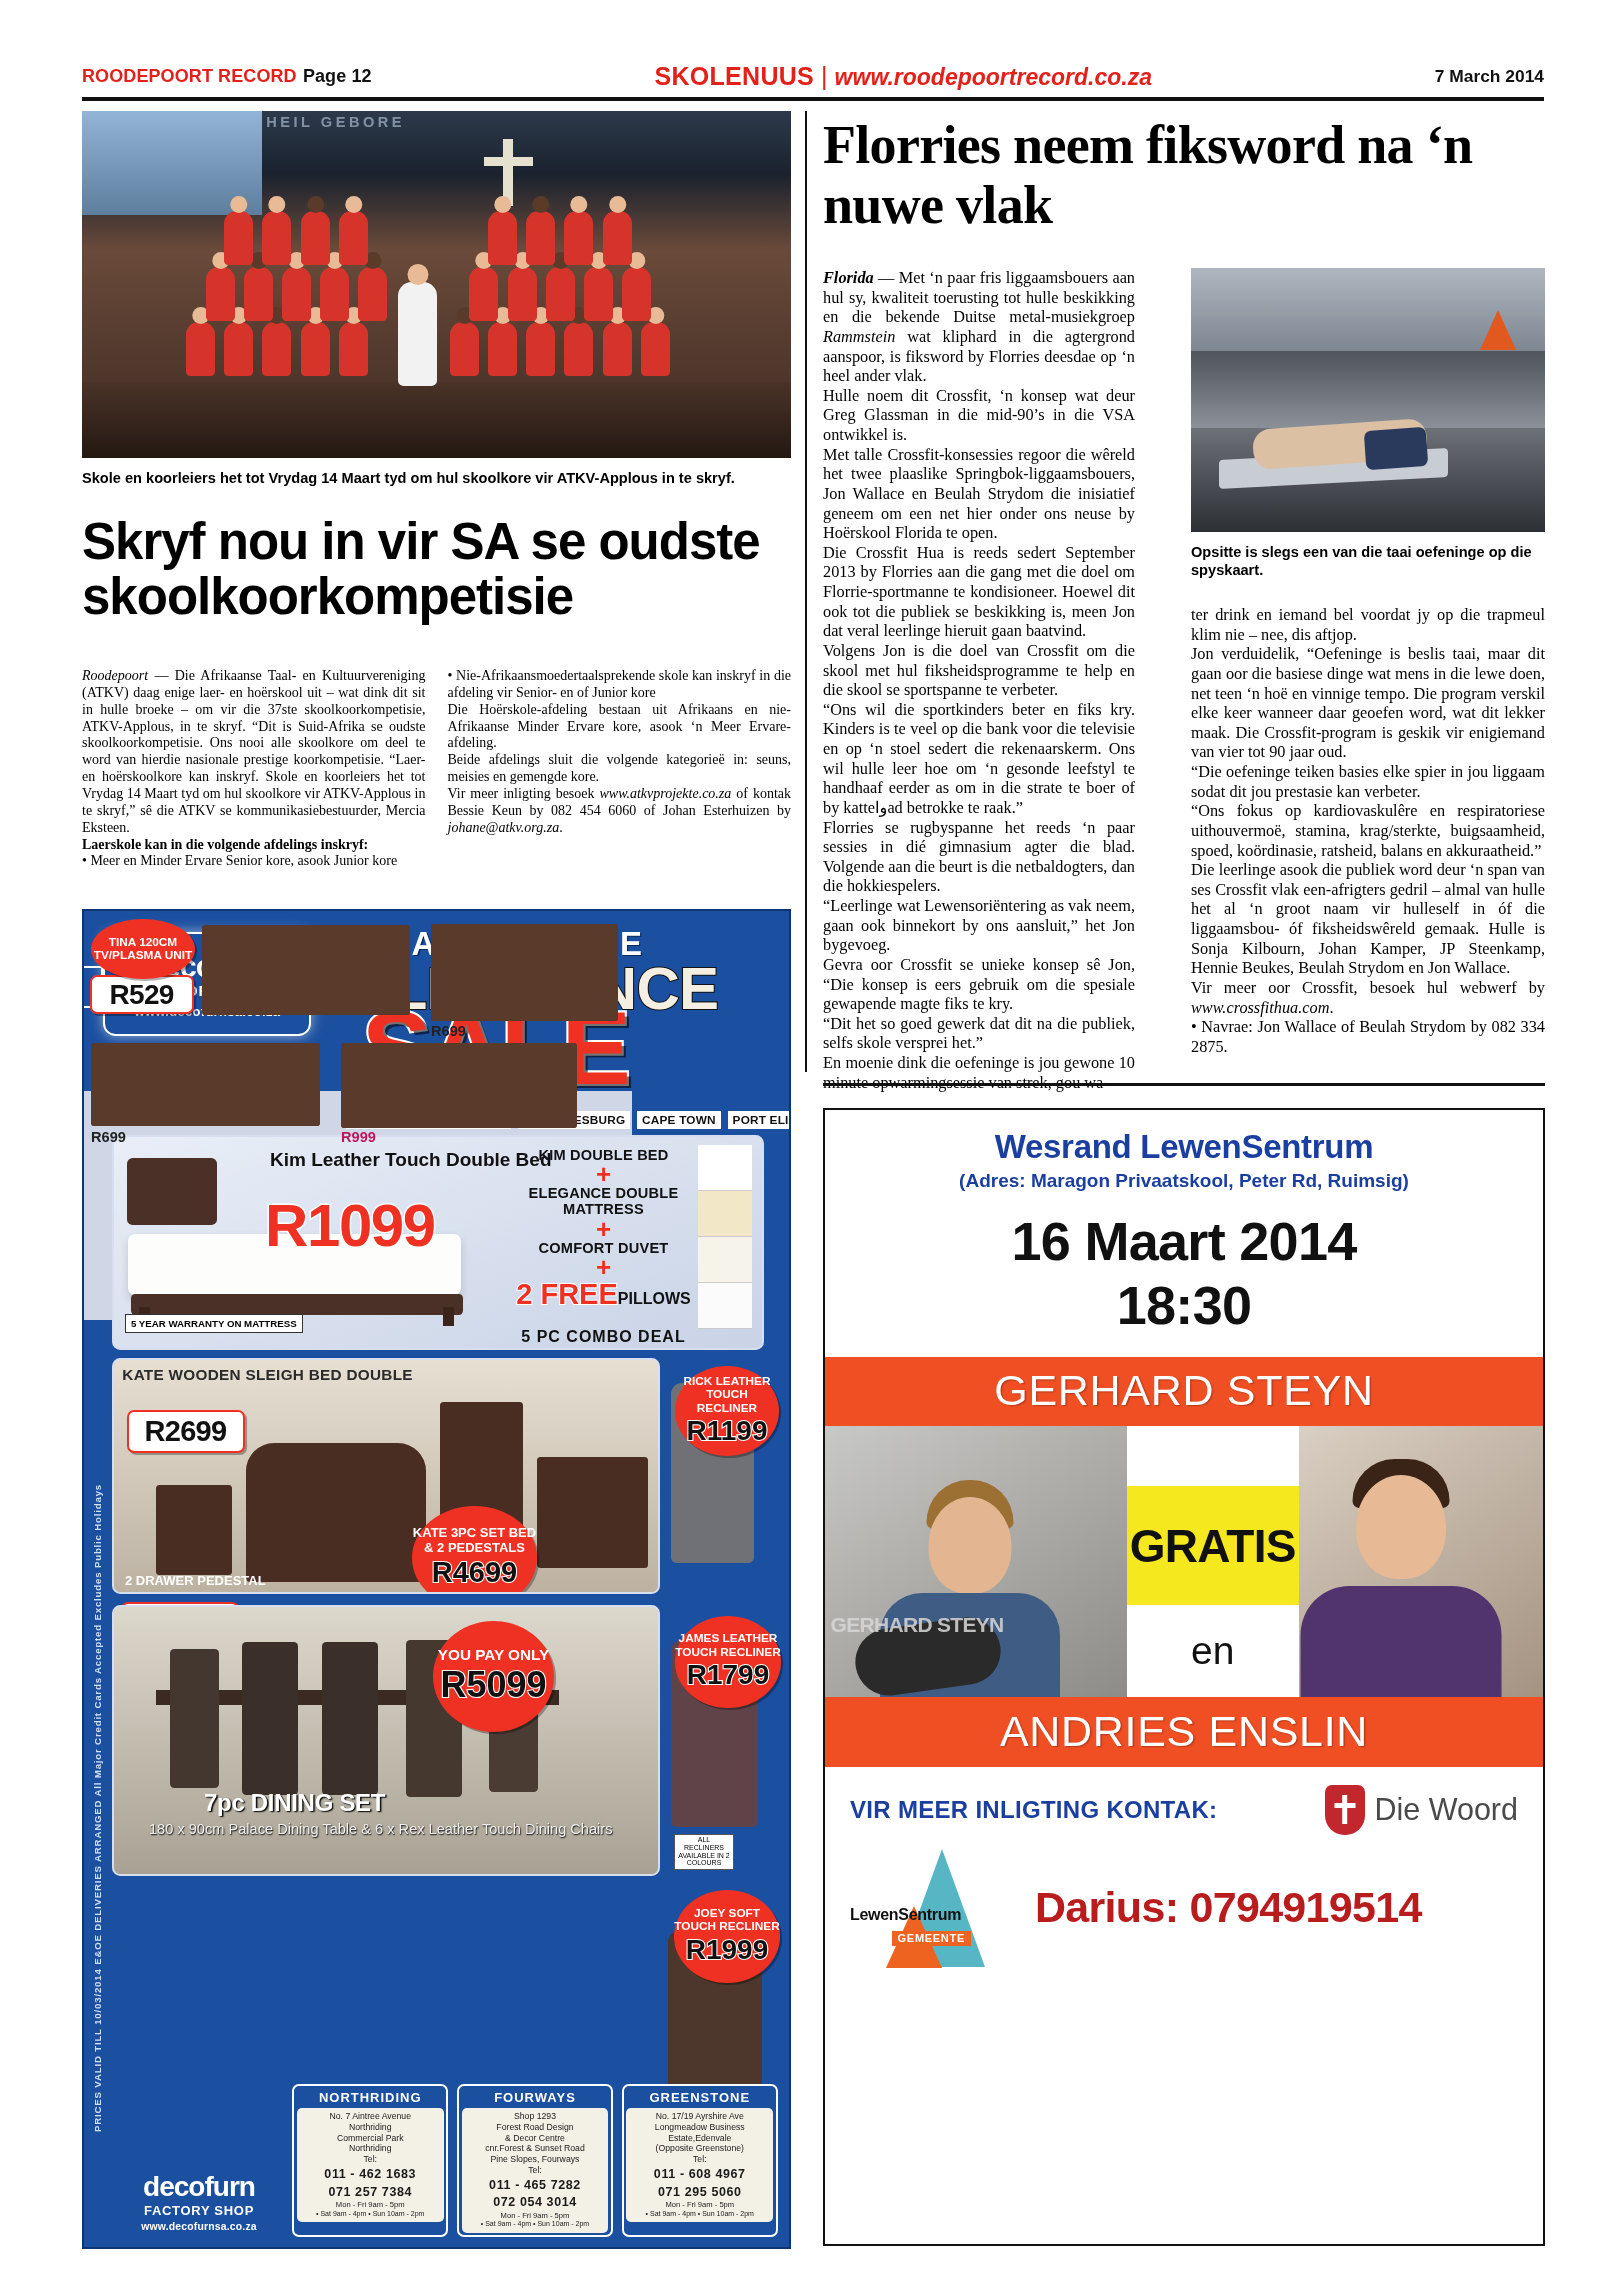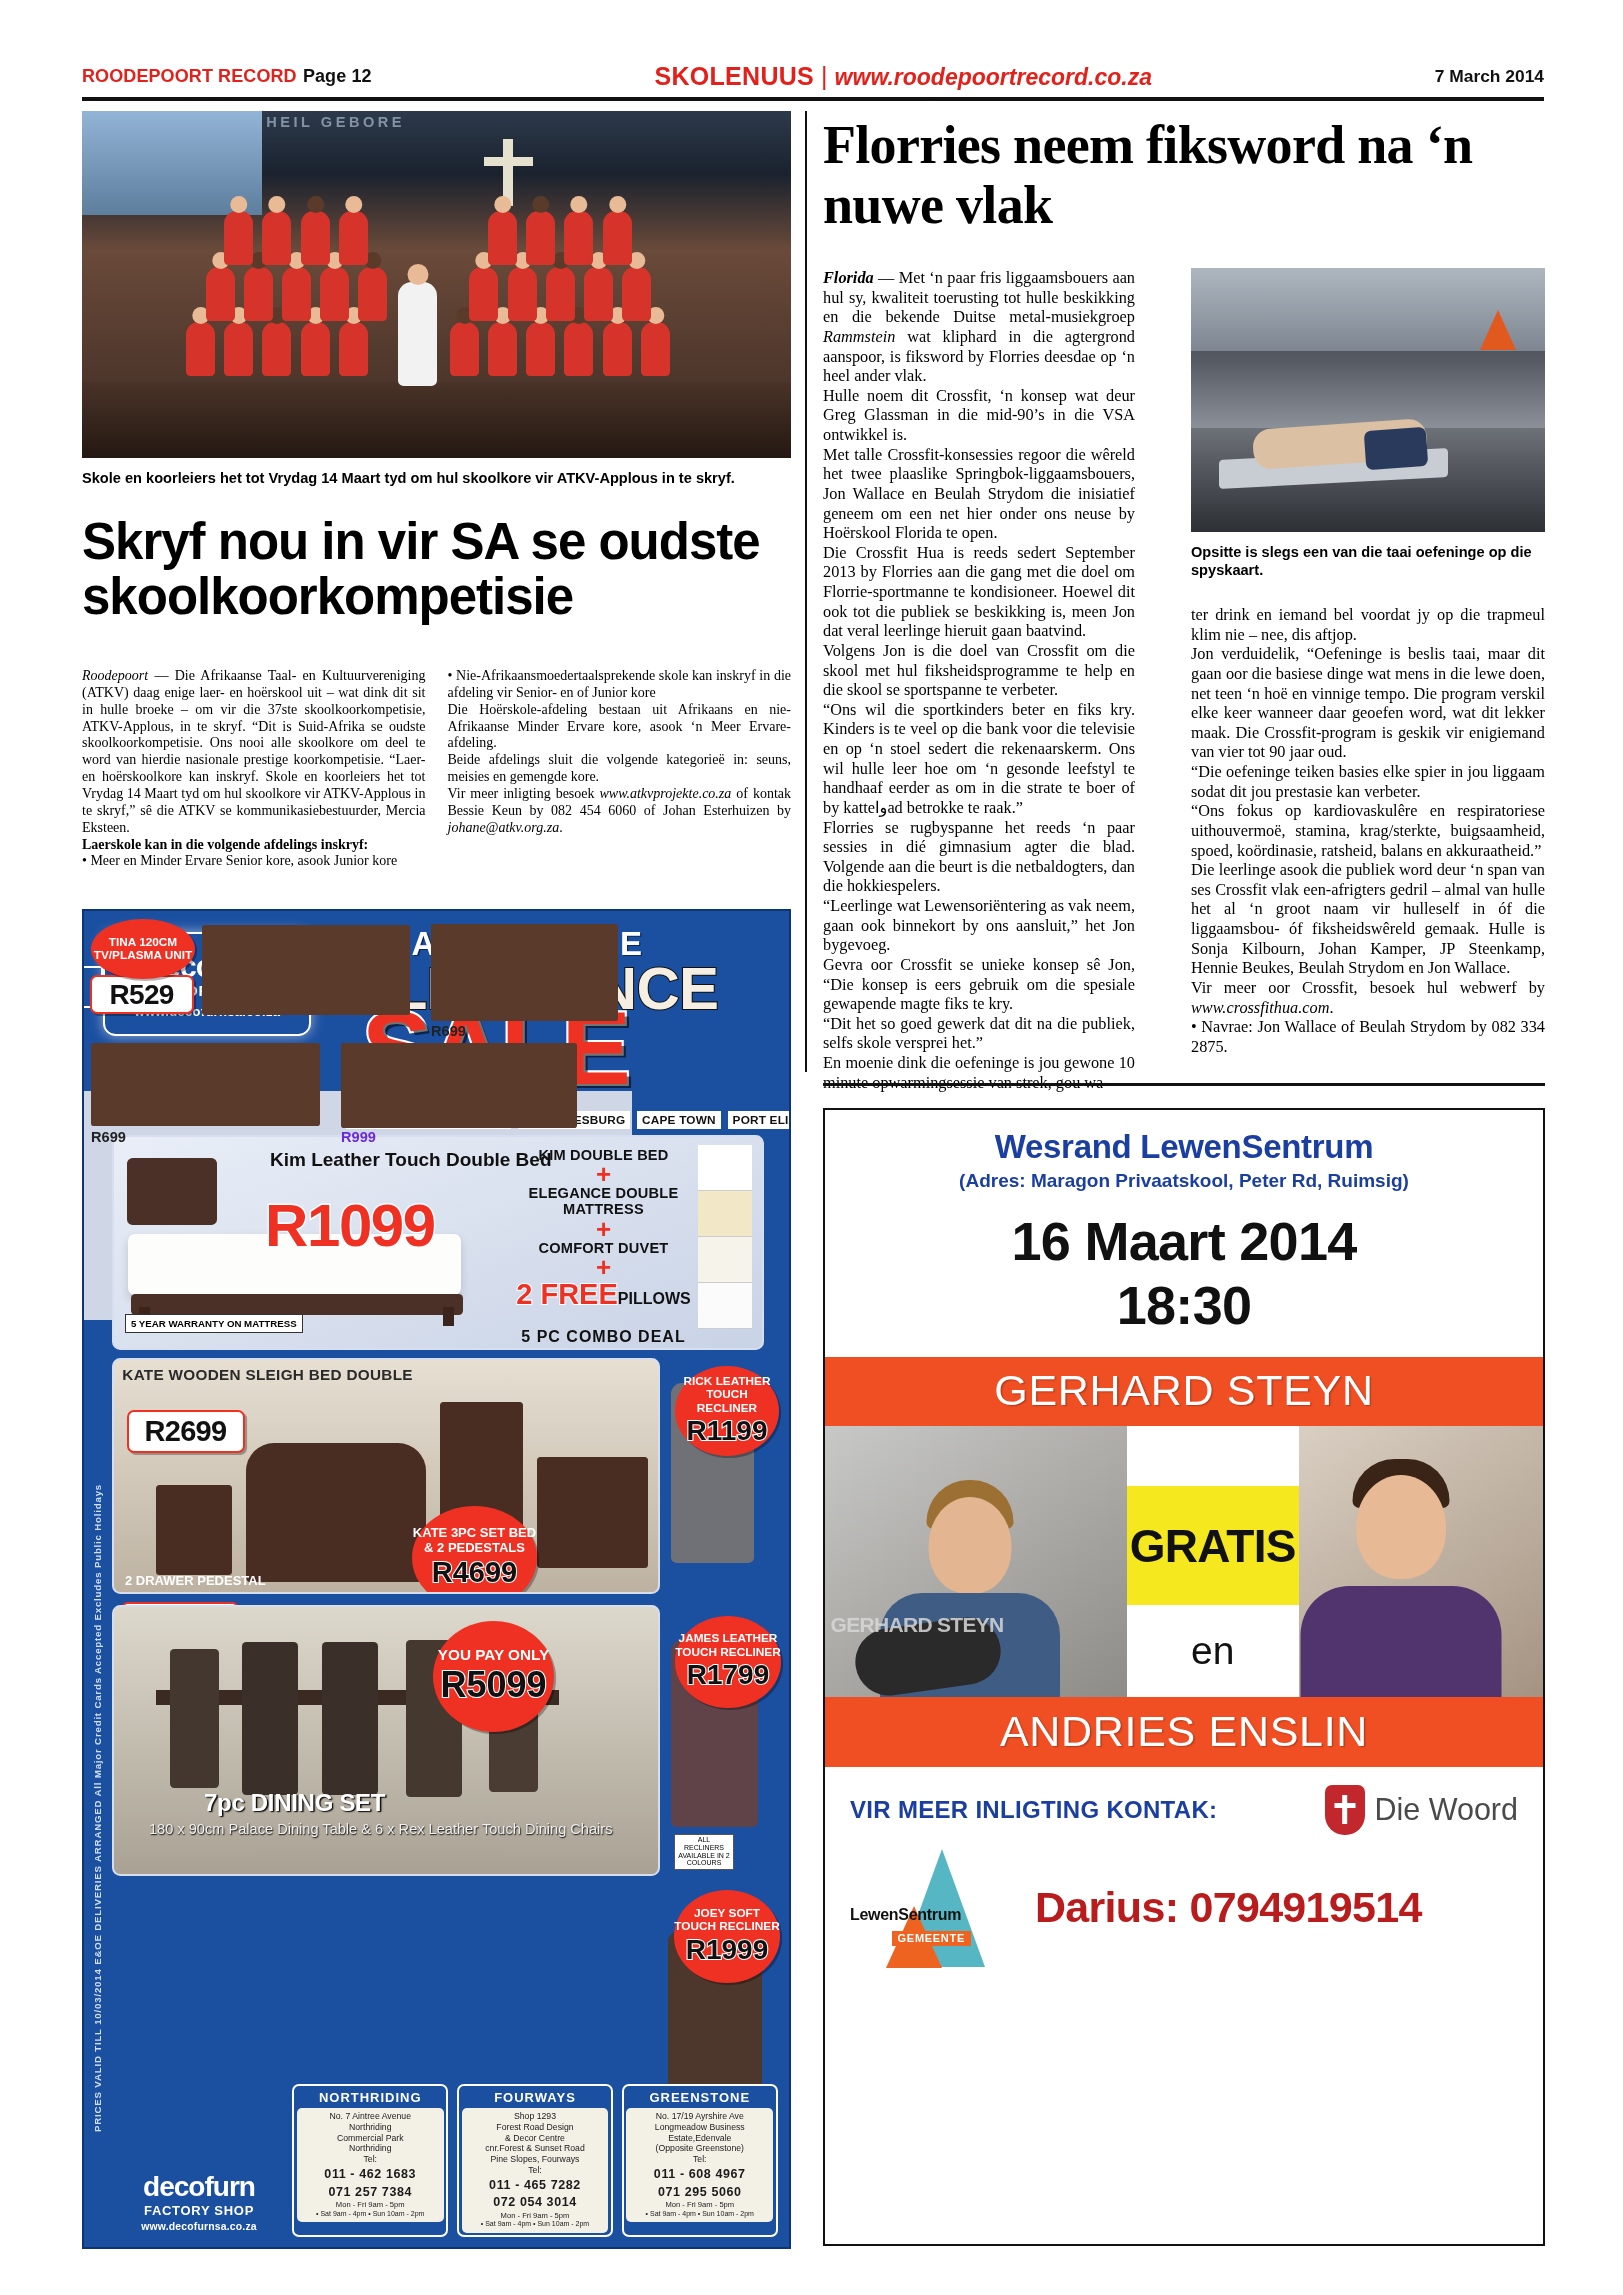--- a/index.html
+++ b/index.html
@@ -513,21 +513,21 @@
     <div class="pricebadge" style="left:5.6px;top:64px;width:104px;height:39px;font-size:28px;">R529</div>
     <div class="ovalbadge" style="left:7px;top:8.3px;width:104px;height:60px;font-size:11.8px;line-height:1.1;">
       <span>TINA 120CM TV/PLASMA UNIT</span>
     </div>
     <div style="position:absolute;left:118px;top:14px;width:208px;height:90px;background:#5a3a2a;border-radius:2.8px;"></div>
     <div style="position:absolute;left:347px;top:12.5px;width:187px;height:97px;background:#5a3a2a;border-radius:2.8px;"></div>
     <div style="position:absolute;left:347px;top:112px;font-family:'Liberation Sans',sans-serif;font-weight:bold;font-size:14.6px;color:#222;">R699</div>
     <div style="position:absolute;left:7px;top:132px;width:229px;height:83px;background:#5a3a2a;border-radius:2.8px;"></div>
     <div style="position:absolute;left:7px;top:218px;font-family:'Liberation Sans',sans-serif;font-weight:bold;font-size:14.6px;color:#222;">R699</div>
     <div style="position:absolute;left:257px;top:132px;width:236px;height:85px;background:#5a3a2a;border-radius:2.8px;"></div>
-    <div style="position:absolute;left:257px;top:218px;font-family:'Liberation Sans',sans-serif;font-weight:bold;font-size:14.6px;color:#6d28d9;">R999</div>
+    <div style="position:absolute;left:257px;top:218px;font-family:'Liberation Sans',sans-serif;font-weight:bold;font-size:14.6px;color:#be185d;">R999</div>
   </div>
 
   <div class="recliner" style="left:584px;top:1020px;width:94px;height:174px;background:#4d372c;"></div>
   <div class="ovalbadge" style="left:590px;top:979px;width:106px;height:93px;font-size:11.8px;line-height:1.15;">
     <span>JOEY SOFT TOUCH RECLINER</span>
     <span class="pr" style="font-size:28px;">R1999</span>
   </div>
 
   <div id="deco-bottomlogo">
     <div class="dname">decofurn</div>

